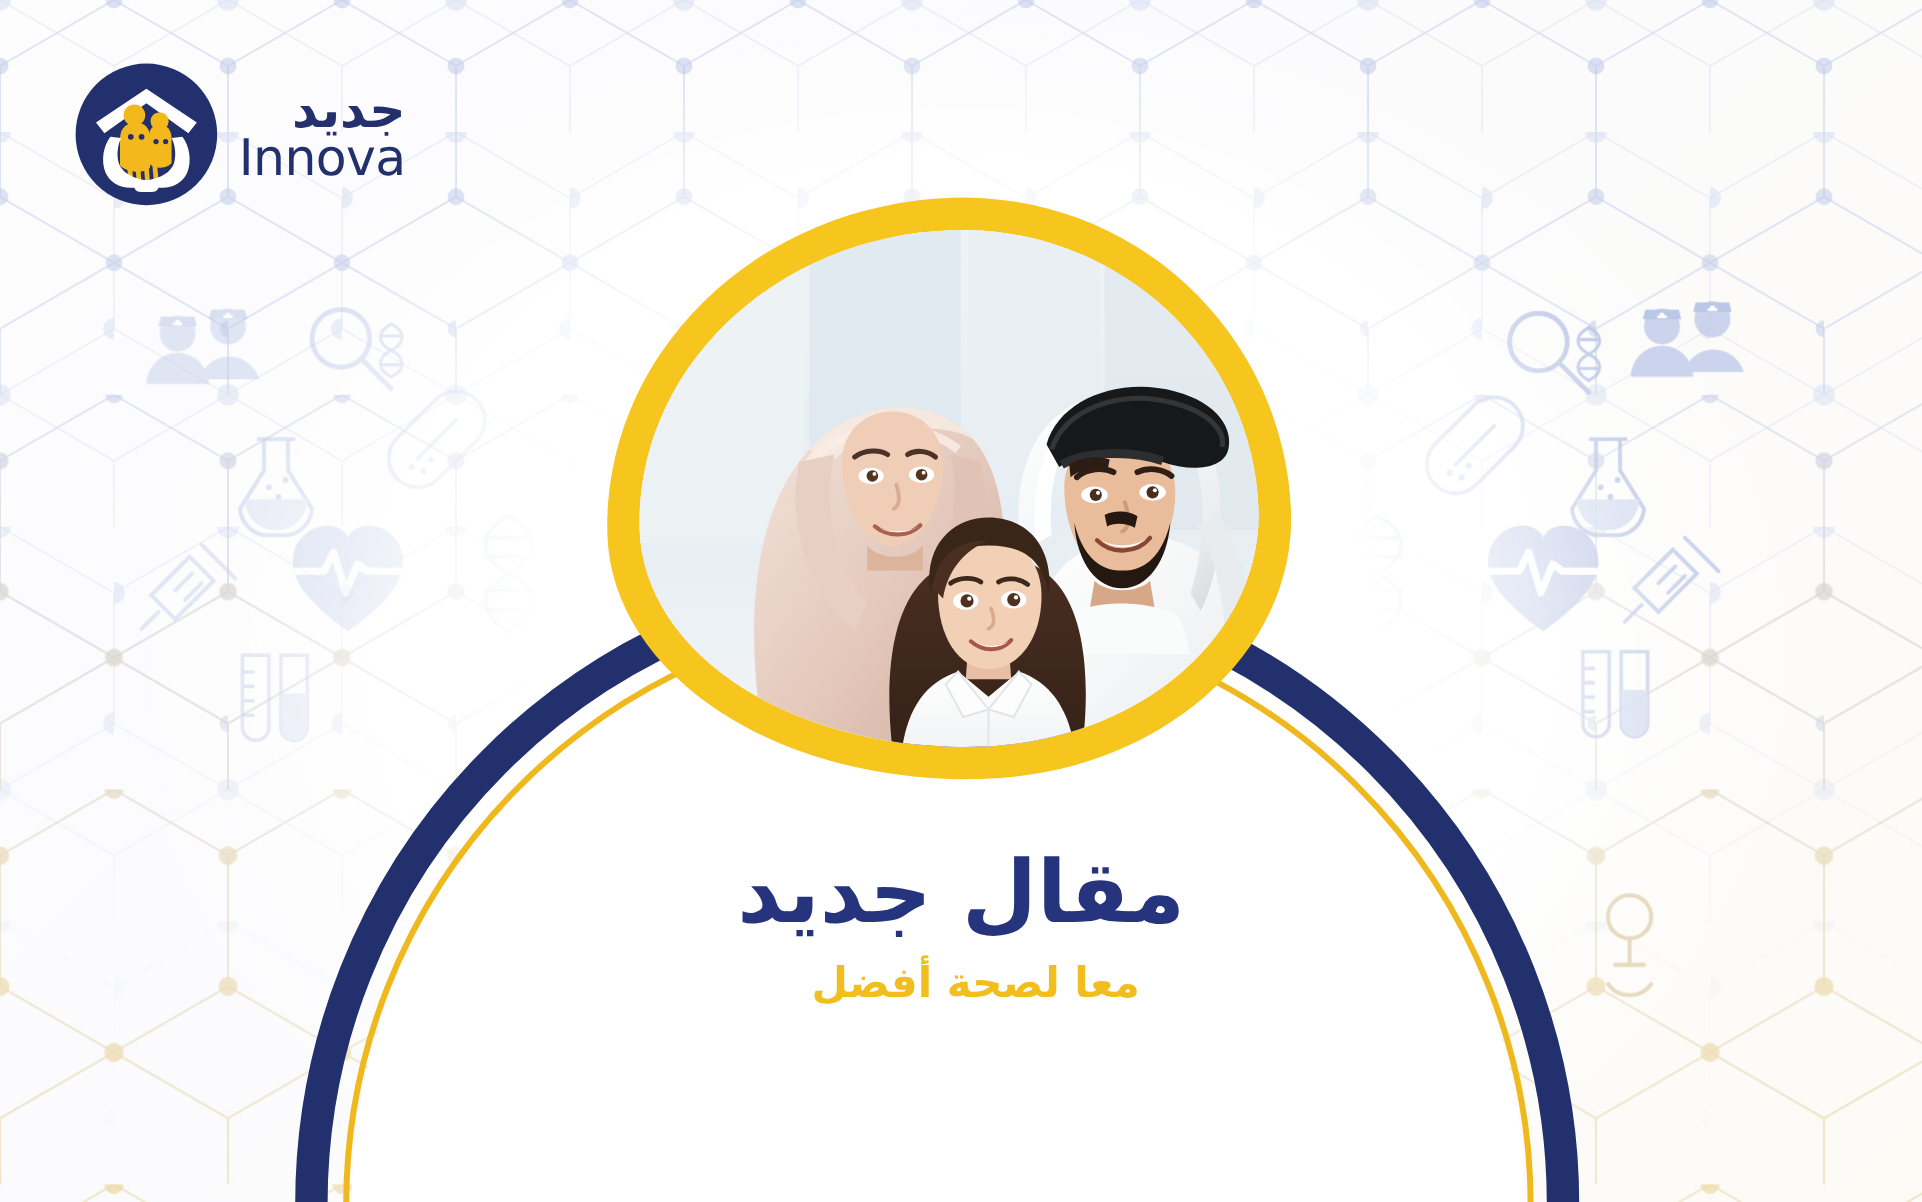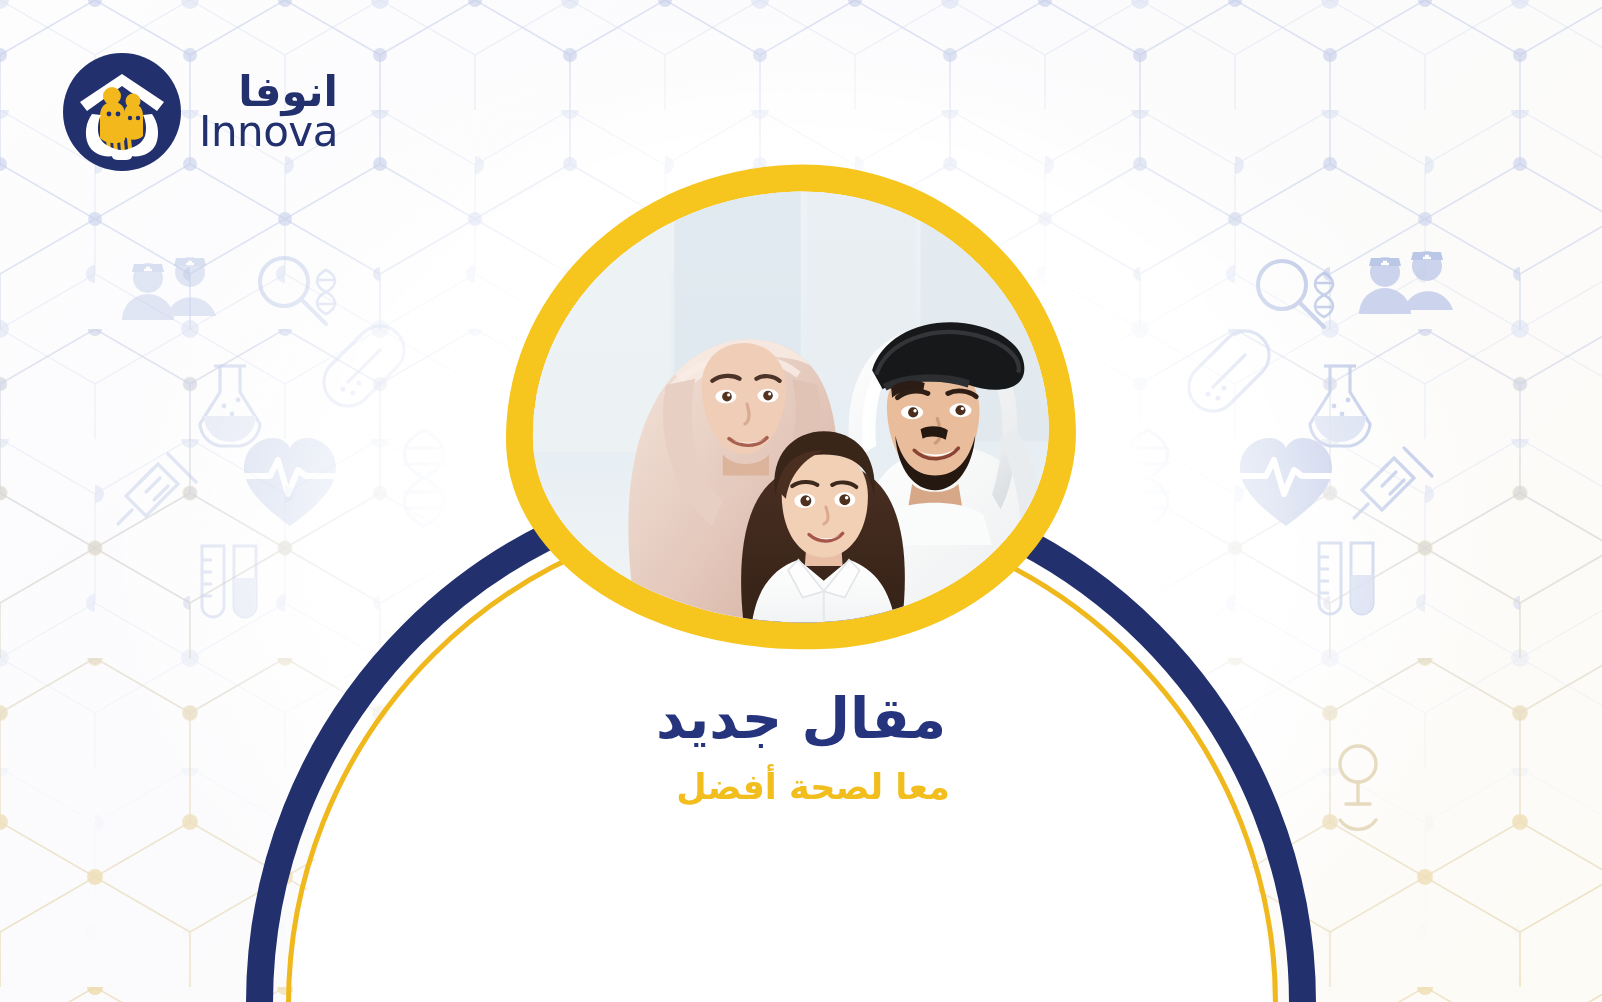--- a/index.html
+++ b/index.html
@@ -99,22 +99,22 @@
   }
 
   
   .headline{
     position:absolute;
     left:0;right:0;top:690px;
     text-align:center;
     direction:rtl;
   }
   .title{
-    font-size:56px;font-weight:800;color:#26347E;
-    letter-spacing:0px;line-height:1.05;margin:0;
+    font-size:72px;font-weight:800;color:#26347E;
+    letter-spacing:0px;line-height:1.05;margin:16px;
     white-space:nowrap;
   }
   .subtitle{
     font-size:35px;font-weight:700;color:#F2BE1E;
     margin:18px 0 0 0;letter-spacing:1px;white-space:nowrap;padding-left:24px;
   }
 </style>
 </head>
 <body>
 
@@ -479,21 +479,21 @@
         <circle cx="76" cy="66" r="2.2"></circle>
       </g>
 
       <path d="M30 62 C24 70 22 82 26 92 C30 101 40 106 52 104
                L58 98 C48 96 40 92 37 84 C35 77 36 69 39 63 Z" fill="#ffffff"></path>
       <path d="M90 62 C96 70 98 82 94 92 C90 101 80 106 68 104
                L62 98 C72 96 80 92 83 84 C85 77 84 69 81 63 Z" fill="#ffffff"></path>
       <path d="M52 98 C48 104 50 108 56 108 L64 108 C70 108 72 104 68 98 Z" fill="#ffffff"></path>
     </svg>
     <div class="logo-words">
-      <span class="logo-ar">انوفا</span>
+      <span class="logo-ar">جديد</span>
       <span class="logo-en">Innova</span>
     </div>
   </div>
 
   <div class="headline">
     <h1 class="title">مقال جديد</h1>
     <p class="subtitle">معا لصحة أفضل</p>
   </div>
 
 </div>

